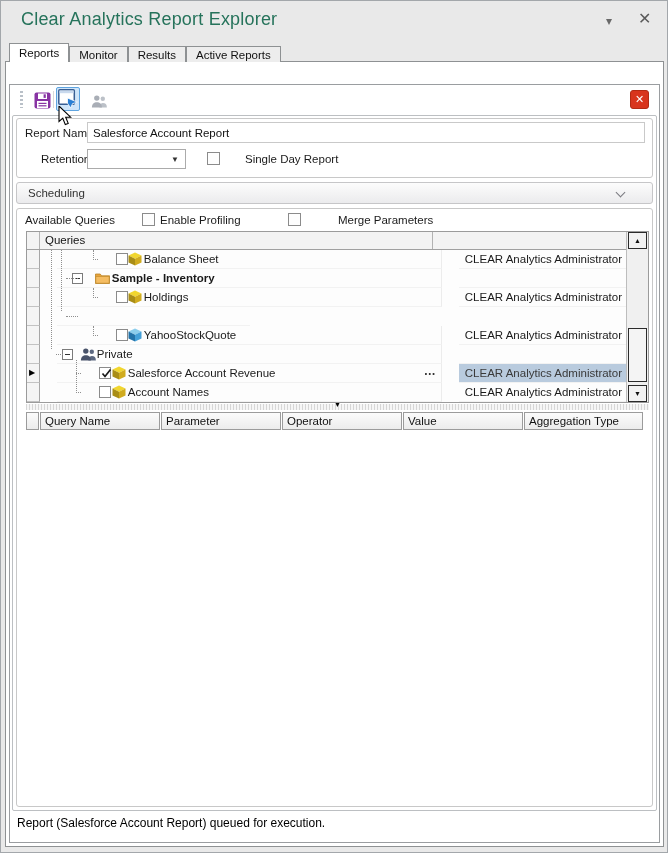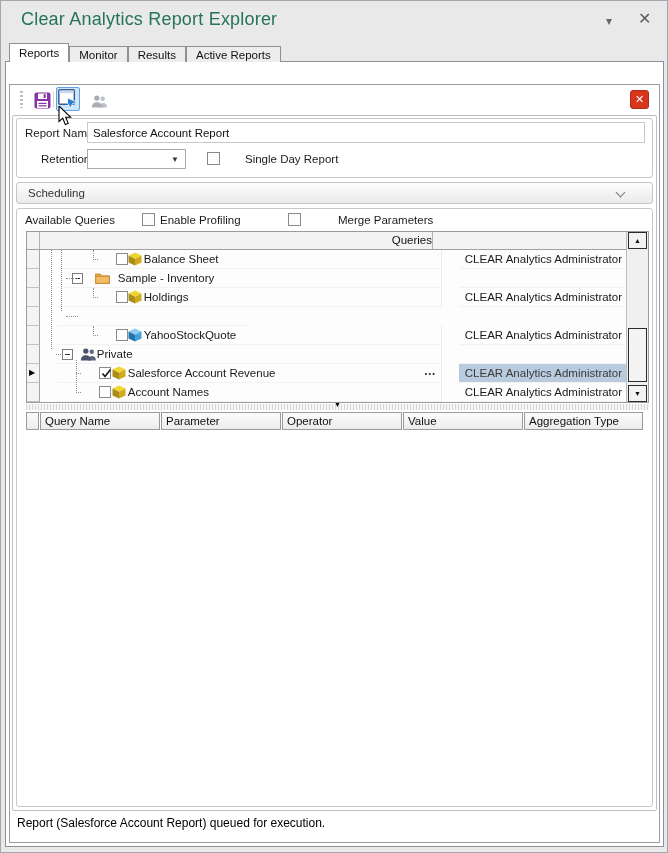--- a/index.html
+++ b/index.html
@@ -34,21 +34,21 @@
   .tin{position:absolute;border:1px solid #c9c9c9;background:#fff;font-size:11.5px;color:#111;padding:0 5px;outline:none;}
   .combo{position:absolute;border:1px solid #ababab;background:#fff;}
   .combo .car{position:absolute;right:6px;top:5px;font-size:8px;color:#333;}
   .cbx{position:absolute;width:13px;height:13px;border:1px solid #8b8b8b;background:#fdfdfd;}
   .sched{position:absolute;left:15px;top:181px;width:637px;height:22px;border:1px solid #c6c6c8;border-radius:3px;background:linear-gradient(#fcfcfc,#ebebed);}
   .sched .txt{position:absolute;left:11px;top:4px;font-size:11.5px;color:#333;}
   .chev{position:absolute;right:28px;top:6px;width:7px;height:7px;border-right:1.6px solid #7a7a80;border-bottom:1.6px solid #7a7a80;transform:rotate(45deg);}
   
   .tgrid{position:absolute;left:25px;top:230px;width:623px;height:172px;border:1px solid #9b9b9b;background:#fdfdfd;}
   .ghead{display:flex;height:18px;background:#f3f3f3;border-bottom:1px solid #a0a0a0;}
-  .ghc{font-size:11.5px;color:#111;padding:2px 0 0 5px;border-right:1px solid #b2b2b2;overflow:hidden;white-space:nowrap;text-align:right;}
+  .ghc{font-size:11.5px;color:#111;padding:2px 0 0 5px;border-right:1px solid #b2b2b2;overflow:hidden;white-space:nowrap;}
   .gbody{position:relative;height:153px;}
   .grid-row{display:flex;height:19px;gap:17px;}
   .rh{width:13px;background:#f4f4f4;border-right:1px solid #a6a6a6;border-bottom:1px solid #c2c2c2;position:relative;}
   .rh .mark{position:absolute;left:2px;top:4px;font-size:8px;color:#000;}
   .qc{width:393px;position:relative;border-bottom:1px solid #f2f2f2;border-right:1px solid #ececec;}
   .oc{width:193px;position:relative;border-bottom:1px solid #f2f2f2;font-size:11.5px;color:#1a1a1a;padding:2.5px 0 0 6px;white-space:nowrap;overflow:hidden;}
   .oc.sel{background:#b9cbde;color:#3a3a3a;}
   .tname{position:absolute;top:2.5px;font-size:11.5px;color:#1a1a1a;white-space:nowrap;}
   .ticon{position:absolute;top:2px;}
   .cb{position:absolute;top:3px;width:12px;height:12px;border:1px solid #8b8b8b;background:#fff;}
@@ -165,21 +165,21 @@
           <div class="oc">CLEAR Analytics Administrator</div>
         </div>
         <div class="grid-row">
           <div class="rh"></div>
           <div class="qc">
             <div class="exp" style="left: 15px;"></div>
             <span class="ticon" style="left: 38px;"><svg width="15" height="14" viewBox="0 0 15 14">
                 <path d="M0.5,3 L5.2,3 L6.7,4.8 L14.5,4.8 L14.5,12.5 L0.5,12.5 Z" fill="#e8a43c" stroke="#b98428" stroke-width="0.8"></path>
                 <rect x="0.9" y="5.6" width="13.2" height="6.5" fill="#f5bd63" stroke="#c08c2e" stroke-width="0.6"></rect>
               </svg></span>
-            <span class="tname" style="left: 61px;">Sample - Inventory</span>
+            <span class="tname" style="left: 55px; font-weight: bold;">Sample - Inventory</span>
           </div>
           <div class="oc"></div>
         </div>
         <div class="grid-row">
           <div class="rh"></div>
           <div class="qc">
             <div class="cb" style="left: 59px;"></div>
             <span class="ticon" style="left: 71px;"><svg width="14" height="14" viewBox="0 0 14 14">
                 <polygon points="7,0.5 13.5,3.6 7,6.7 0.5,3.6" fill="#f1d62f"></polygon>
                 <polygon points="0.5,3.6 7,6.7 7,13.5 0.5,10.4" fill="#a98d16"></polygon>

